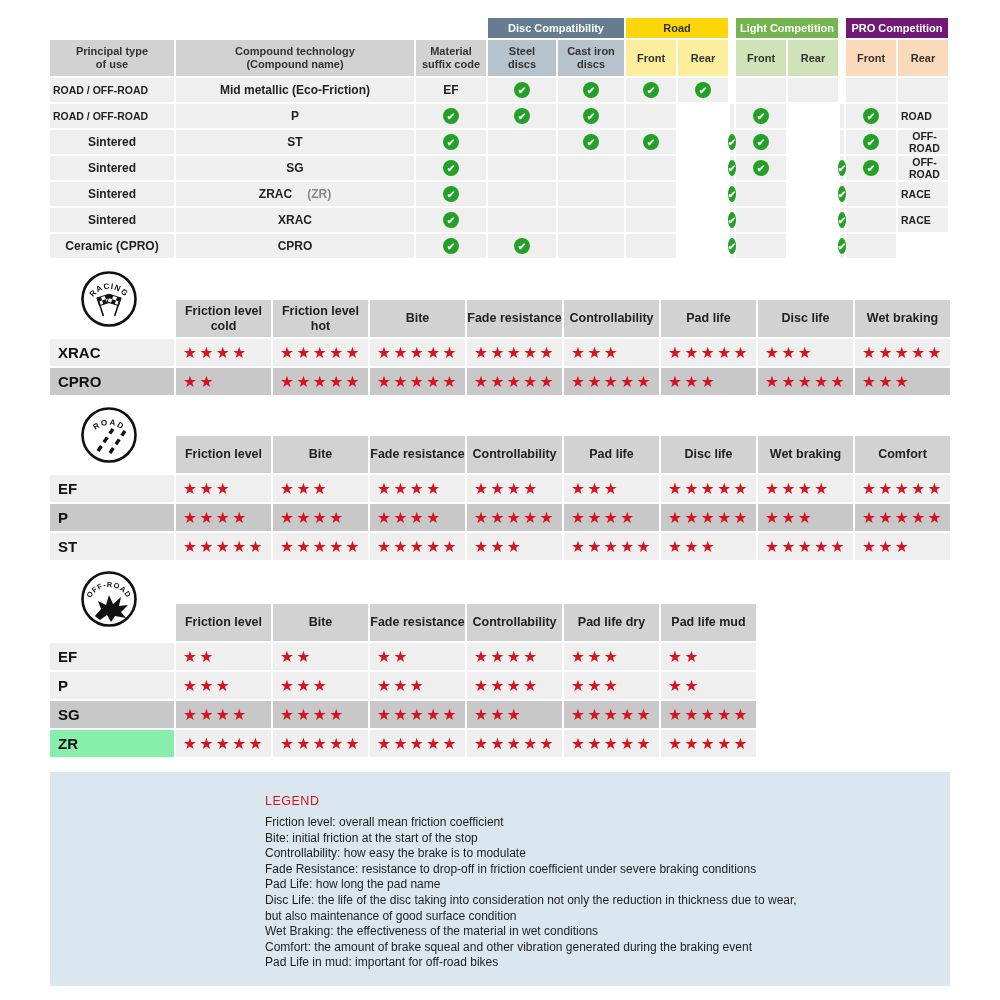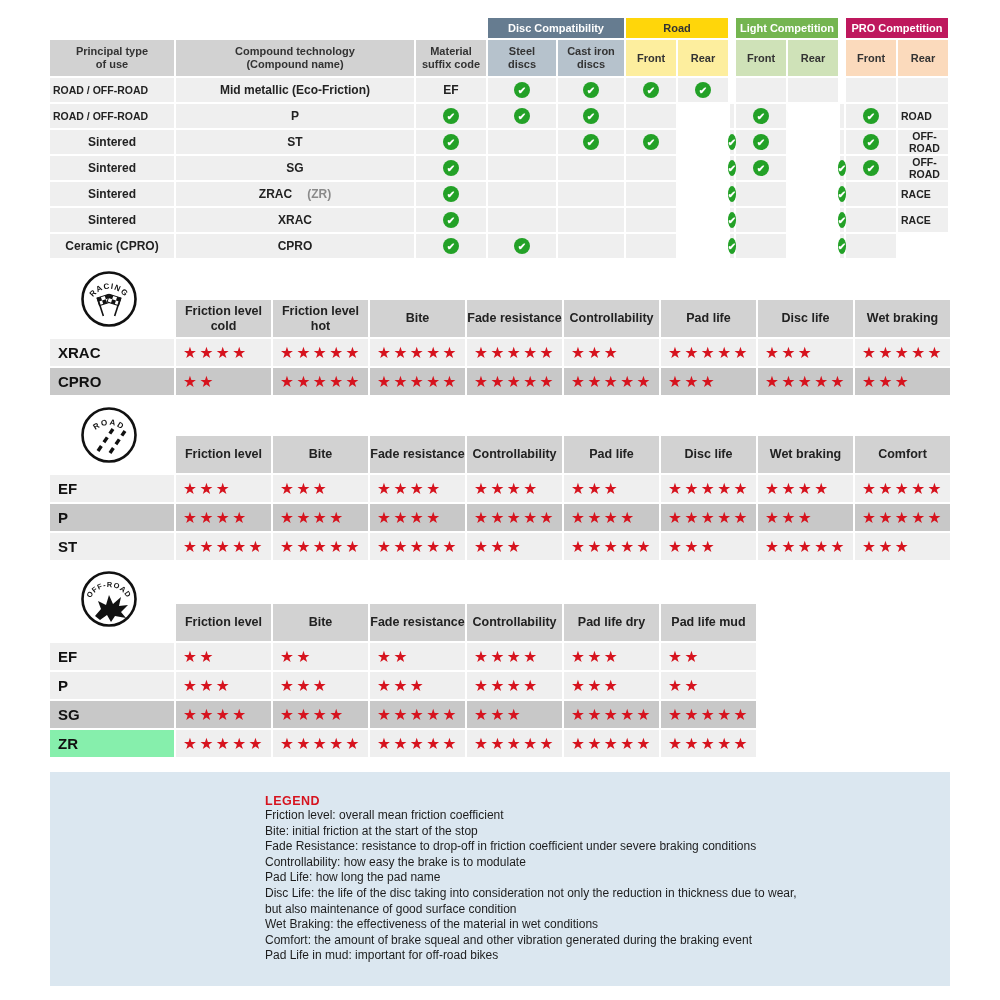--- a/index.html
+++ b/index.html
@@ -49,37 +49,37 @@
 
   
   .sec-icon { position:absolute; }
   #icon-racing { left:80px; top:270px; }
   #icon-road { left:80px; top:406px; }
   #icon-offroad { left:80px; top:570px; }
 
   
   .legend { position:absolute; left:50px; top:772px; width:900px; height:214px;
     background:var(--legend-bg); padding:22px 30px 0 215px; }
-  .legend-title { color:var(--legend-red); font-weight:bold; font-size:12.5px;
-    letter-spacing:0.5px; display:block; }
+  .legend-title { color:var(--legend-red); font-weight:normal; font-size:12.5px;
+    letter-spacing:0.5px; display:block; margin-bottom:7px; }
   .leg-line { font-size:12px; line-height:15.6px; color:#1d1d1d; }
   .leg-line b { font-weight:normal; }
 </style>
 </head>
 <body>
 
 <section class="compat">
   <div class="compat-grid" id="compatGrid">
       <div class="spacer3" style="grid-column: span 3;"></div>
       <div class="cg group-h" style="background: rgb(102, 124, 144); color: rgb(255, 255, 255); grid-column: span 2;">Disc Compatibility</div>
       <div class="cg group-h" style="background: rgb(255, 214, 10); color: rgb(51, 51, 51); grid-column: span 2;">Road</div>
       <div class="spacer"></div>
       <div class="cg group-h" style="background: rgb(116, 181, 80); color: rgb(255, 255, 255); grid-column: span 2;">Light Competition</div>
       <div class="spacer"></div>
-      <div class="cg group-h" style="background: #be185d; color: rgb(255, 255, 255); grid-column: span 2;">PRO Competition</div>
+      <div class="cg group-h" style="background: #701a75; color: rgb(255, 255, 255); grid-column: span 2;">PRO Competition</div>
       <div class="cg sub-h head3">Principal type
 of use</div>
       <div class="cg sub-h head3">Compound technology
 (Compound name)</div>
       <div class="cg sub-h head3">Material
 suffix code</div>
       <div class="cg sub-h" style="background: rgb(182, 194, 204);">Steel
 discs</div>
       <div class="cg sub-h" style="background: rgb(182, 194, 204);">Cast iron
 discs</div>
@@ -411,22 +411,22 @@
     <div class="rt-stars" style="background: rgb(239, 239, 239);">★★★★★</div>
     <div class="rt-stars" style="background: rgb(239, 239, 239);">★★★★★</div>
     <div class="rt-stars" style="background: rgb(239, 239, 239);">★★★★★</div>
   </section>
 
 <section class="legend">
   <span class="legend-title">LEGEND</span>
   <div id="legendItems">
       <div class="leg-line"><b>Friction level: </b><span>overall mean friction coefficient</span></div>
       <div class="leg-line"><b>Bite: </b><span>initial friction at the start of the stop</span></div>
+      <div class="leg-line"><b>Controllability: </b><span>how easy the brake is to modulate</span></div>
       <div class="leg-line"><b>Fade Resistance: </b><span>resistance to drop-off in friction coefficient under severe braking conditions</span></div>
-      <div class="leg-line"><b>Controllability: </b><span>how easy the brake is to modulate</span></div>
       <div class="leg-line"><b>Pad Life: </b><span>how long the pad name</span></div>
       <div class="leg-line"><b>Disc Life: </b><span>the life of the disc taking into consideration not only the reduction in thickness due to wear,</span></div>
       <div class="leg-line">but also maintenance of good surface condition</div>
       <div class="leg-line"><b>Wet Braking: </b><span>the effectiveness of the material in wet conditions</span></div>
       <div class="leg-line"><b>Comfort: </b><span>the amount of brake squeal and other vibration generated during the braking event</span></div>
       <div class="leg-line"><b>Pad Life in mud: </b><span>important for off-road bikes</span></div>
     </div>
 </section>
 
 </body></html>

